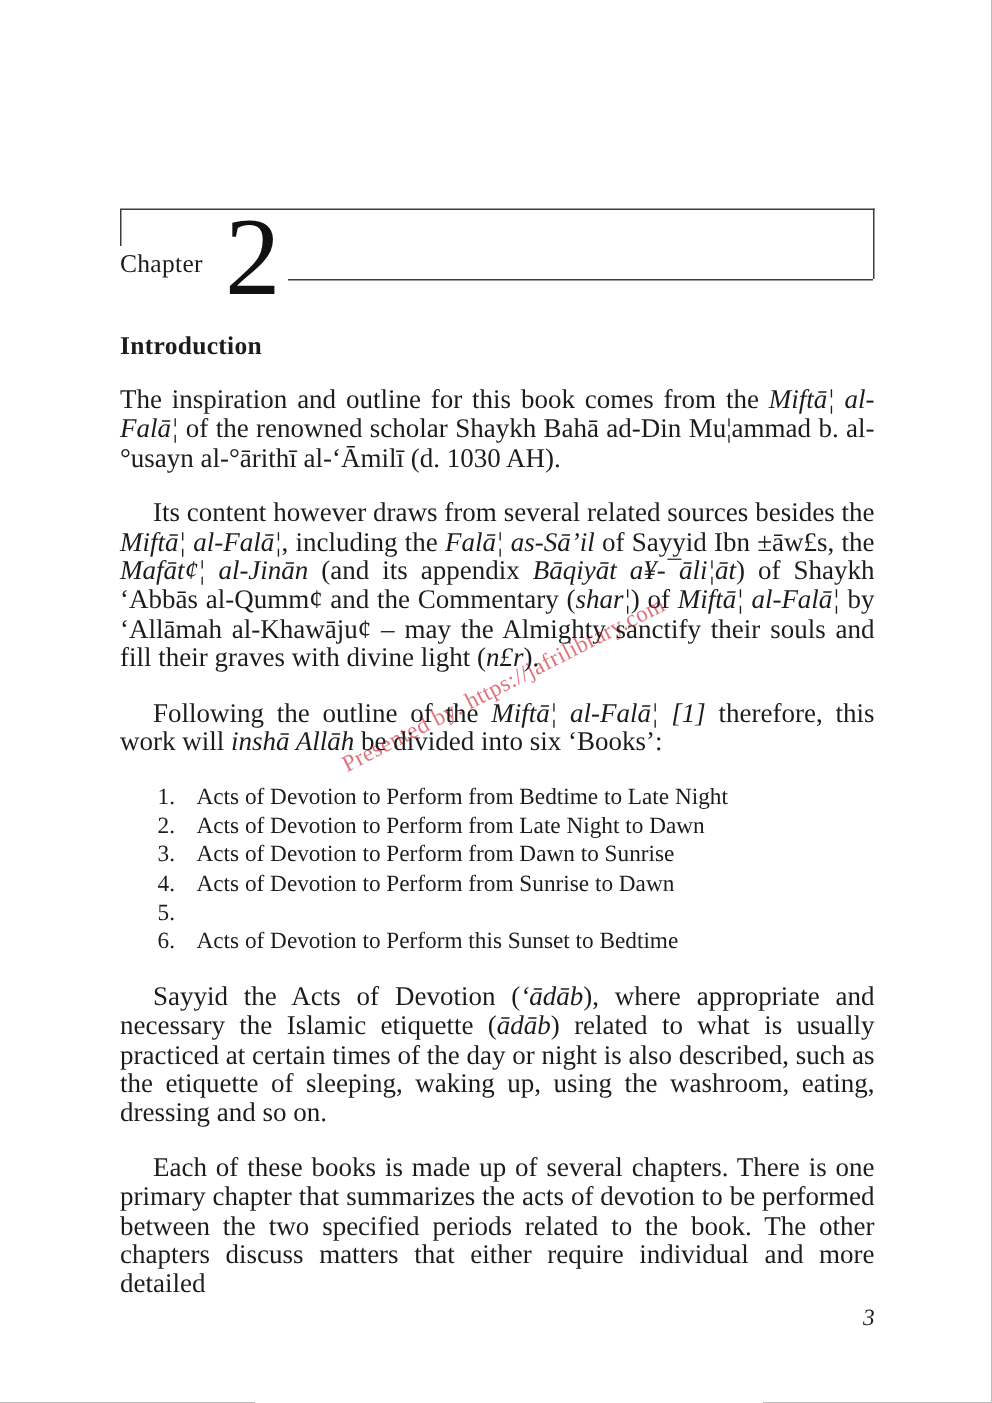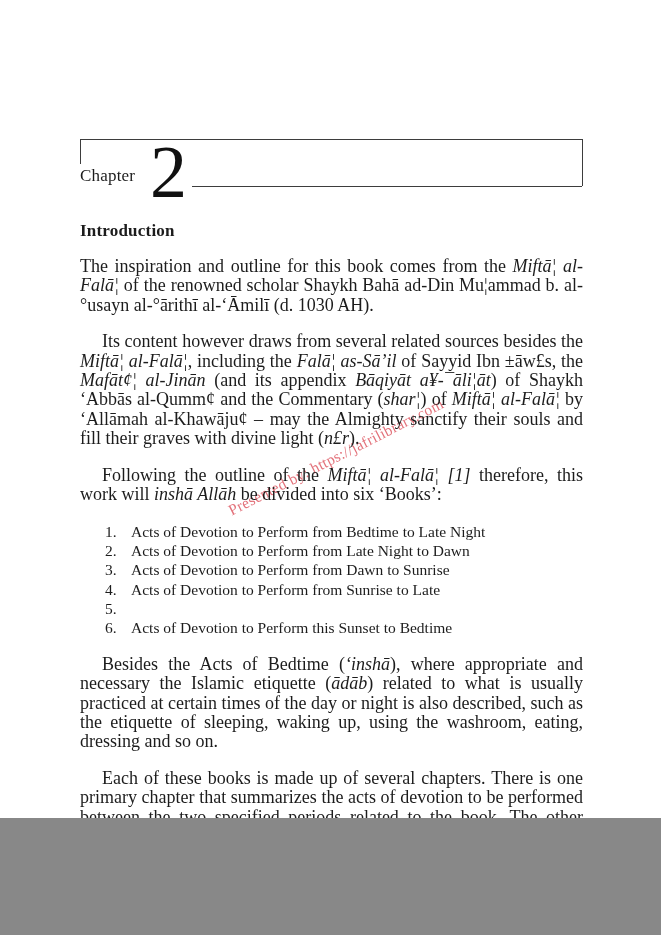--- a/index.html
+++ b/index.html
@@ -1,20 +1,20 @@
 <!DOCTYPE html>
 <html><head>
 <meta charset="utf-8">
 <style>
   * { margin: 0; padding: 0; box-sizing: border-box; }
   html, body { background: #888; }
   .page {
     position: relative;
     width: 661px;
-    height: 818px;
+    height: 935px;
     margin: 0 auto;
     background: #ffffff;
     font-family: "Liberation Serif", serif;
     color: #1c1c1c;
     overflow: hidden;
   }
 
   
   .chapter-header {
     position: absolute;
@@ -141,30 +141,30 @@
       <li>
         <span class="li-num">2.</span>
         <span class="li-text">Acts of Devotion to Perform from Late Night to Dawn</span>
       </li>
       <li>
         <span class="li-num">3.</span>
         <span class="li-text">Acts of Devotion to Perform from Dawn to Sunrise</span>
       </li>
       <li>
         <span class="li-num">4.</span>
-        <span class="li-text">Acts of Devotion to Perform from Sunrise to Late</span>
+        <span class="li-text">Acts of Devotion to Perform from Sunrise to Dawn</span>
       </li>
       <li>
         <span class="li-num">5.</span>
       </li>
       <li>
         <span class="li-num">6.</span>
         <span class="li-text">Acts of Devotion to Perform this Sunset to Bedtime</span>
       </li>
     </ol>
 
-    <p class="indent"><span>Besides the Acts of Bedtime (</span><i>‘inshā</i><span>), where appropriate and necessary the Islamic etiquette (</span><i>ādāb</i><span>) related to what is usually practiced at certain times of the day or night is also described, such as the etiquette of sleeping, waking up, using the washroom, eating, dressing and so on.</span></p>
+    <p class="indent"><span>Sayyid the Acts of Devotion (</span><i>‘ādāb</i><span>), where appropriate and necessary the Islamic etiquette (</span><i>ādāb</i><span>) related to what is usually practiced at certain times of the day or night is also described, such as the etiquette of sleeping, waking up, using the washroom, eating, dressing and so on.</span></p>
     <p class="indent"><span>Each of these books is made up of several chapters. There is one primary chapter that summarizes the acts of devotion to be performed between the two specified periods related to the book. The other chapters discuss matters that either require individual and more detailed</span></p>
   </div>
 
   <div class="page-number">3</div>
 
 </div>
 
 </body></html>

